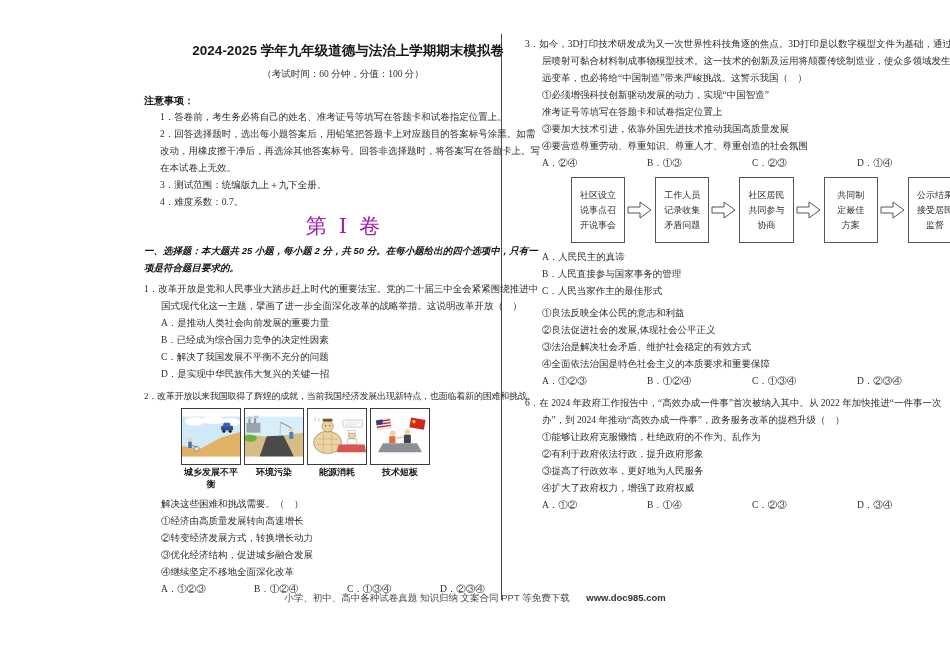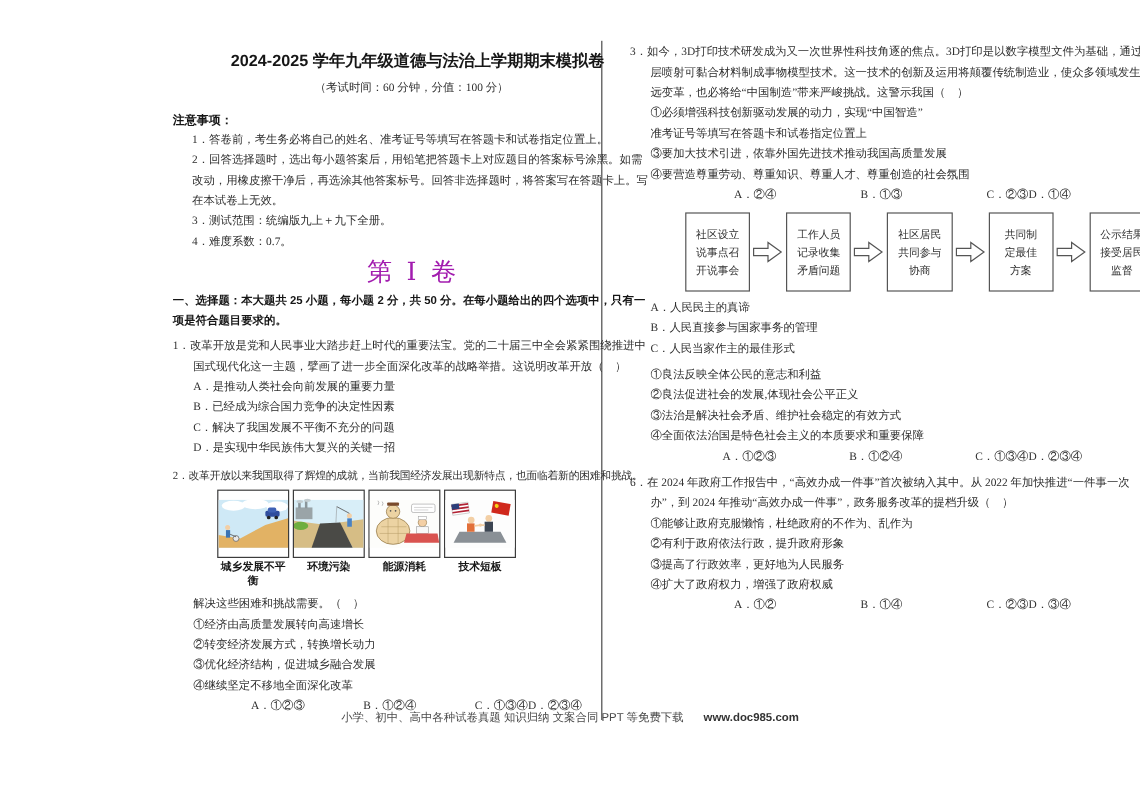--- a/index.html
+++ b/index.html
@@ -7,26 +7,26 @@
        font-family:"Liberation Serif","DejaVu Serif",serif;color:#2e2e2e;}
   .col-left{position:absolute;left:96px;top:42px;width:398px;font-size:9.5px;line-height:17px;margin-left:48px;}
   .col-right{position:absolute;left:525px;top:36px;width:437px;font-size:9.5px;line-height:17px;}
   .divider{position:absolute;left:501px;top:34px;height:566px;width:0;border-left:1px solid #4a4a4a;}
   .b-sans{font-family:"Liberation Sans","DejaVu Sans",sans-serif;font-weight:bold;color:#161616;}
   .exam-title{font-size:13.5px;text-align:center;margin:0 0 0 10px;}
   .exam-sub{text-align:center;margin-top:7px;}
   .notices-label{margin-top:9px;font-size:10px;}
   .notice{padding-left:16px;margin-top:0;}
   .volume{font-size:21px;text-align:center;letter-spacing:12px;padding-left:12px;margin:7px 0 2px 0;color:#a21caf;}
-  .intro{margin-top:7px;font-size:9.5px;line-height:17px;}
+  .intro{margin-top:7px;font-size:9.5px;line-height:17px;font-style:italic;}
   .q{margin-top:5px;}
   .hang{padding-left:17px;text-indent:-17px;}
   .itm,.vopt{padding-left:17px;}
   .optrow{display:flex;padding-left:17px;}
-  .optrow span{display:inline-block;text-align:right;}
+  .optrow span{display:inline-block;}
   .w-l span{width:93px;}
   .w-r span{width:105px;}
   .optrow span:last-child{width:auto;}
   .nowrap{white-space:nowrap;font-size:9px;letter-spacing:-0.2px;}
   
   .img-row{display:flex;gap:3px;padding-left:37px;margin-top:3px;}
   .frame{width:60px;}
   .pic{height:57px;border:1px solid #3c3c3c;box-sizing:border-box;background:#fff;}
   .pic svg{display:block;width:100%;height:100%;}
   .cap{text-align:center;font-size:9px;margin-top:1px;line-height:12px;}

